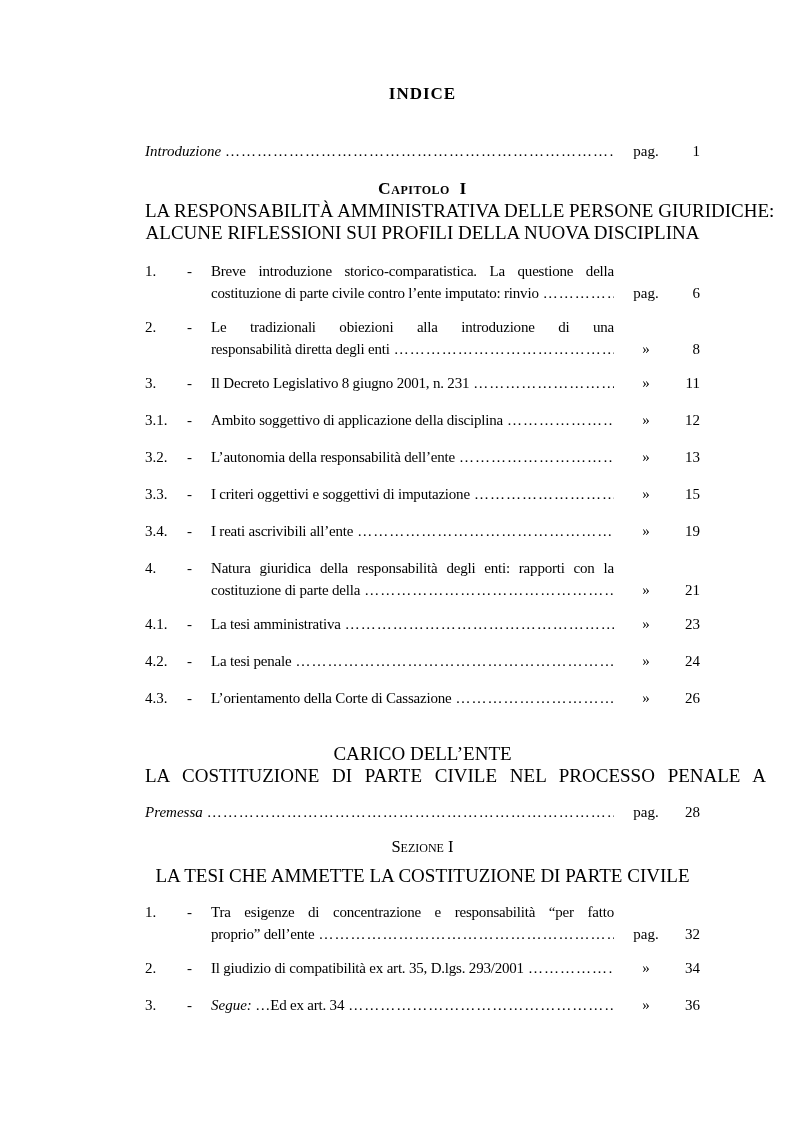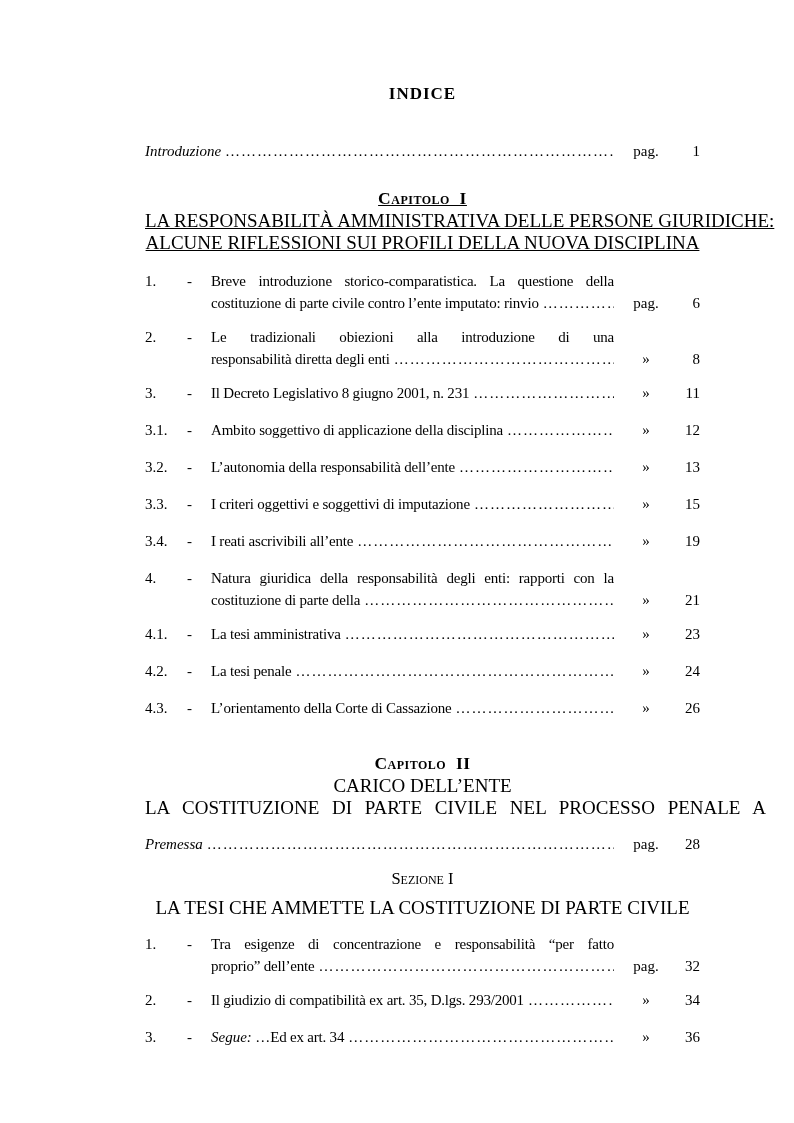--- a/index.html
+++ b/index.html
@@ -45,21 +45,21 @@
   .lastline{display:flex;align-items:baseline;min-width:0;}
   .txt{white-space:nowrap;letter-spacing:-0.2px;}
   .it,.lbl{font-style:italic;white-space:nowrap;}
   .leader{
     flex:1 1 auto;min-width:0;overflow:hidden;white-space:nowrap;
     padding-left:4px;letter-spacing:1px;
   }
   .item{margin-bottom:15px;}
   .item.two{margin-bottom:12px;}
   .mt-front{margin-top:0;}
-  .mt-chap1{margin-top:26px;text-decoration:underline;}
+  .mt-chap1{margin-top:16px;}
   .mt-items{margin-top:16px;}
   .mt-chap2{margin-top:34px;}
   .mt-prem{margin-top:14px;}
   .mt-sec{margin-top:14px;}
   .mt-secitems{margin-top:14px;}
 </style>
 </head>
 <body>
 
 <div class="page">
@@ -227,21 +227,20 @@
             <span class="leader">……………………………………………………………………………………………………………………………………………………</span>
           </span>
         </span>
       <span class="ref">»</span>
       <span class="pg">26</span>
     </div>
 
   </div>
 
   <div class="chap-head mt-chap2">
-    <div class="chap-title">Capitolo&nbsp;&nbsp;II</div>
     <div class="chap-sub">CARICO DELL’ENTE</div>
     <div class="chap-sub spread">LA COSTITUZIONE DI PARTE CIVILE NEL PROCESSO PENALE A</div>
   </div>
 
   <div class="row front mt-prem">
     <span class="title">
         <span class="lastline">
           <span class="lbl">Premessa</span>
           <span class="leader">……………………………………………………………………………………………………………………………………………………</span>
         </span>

